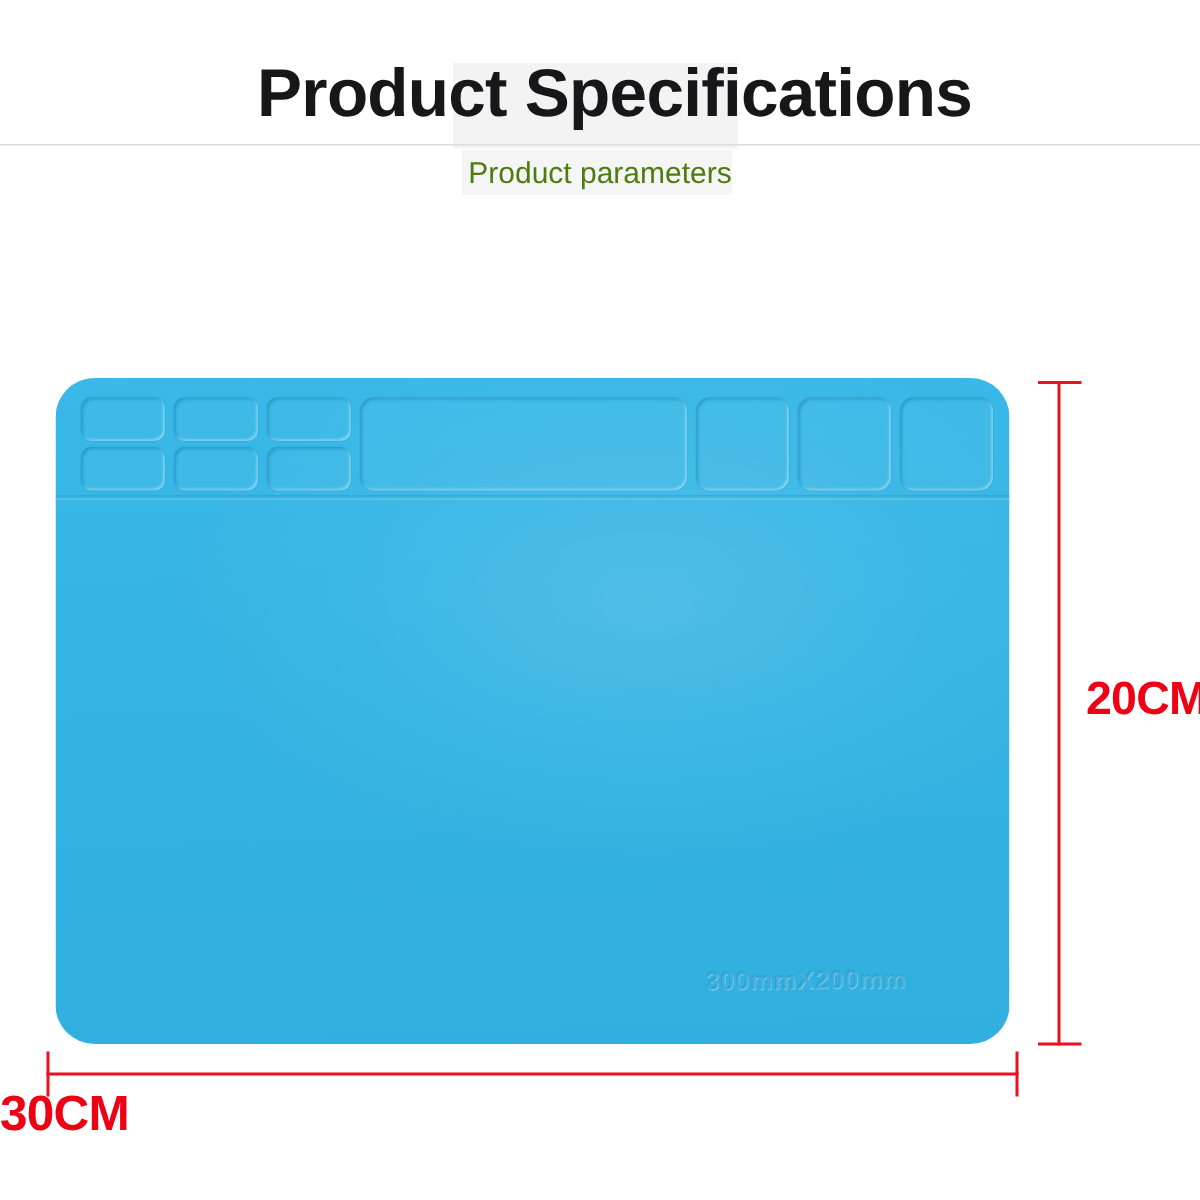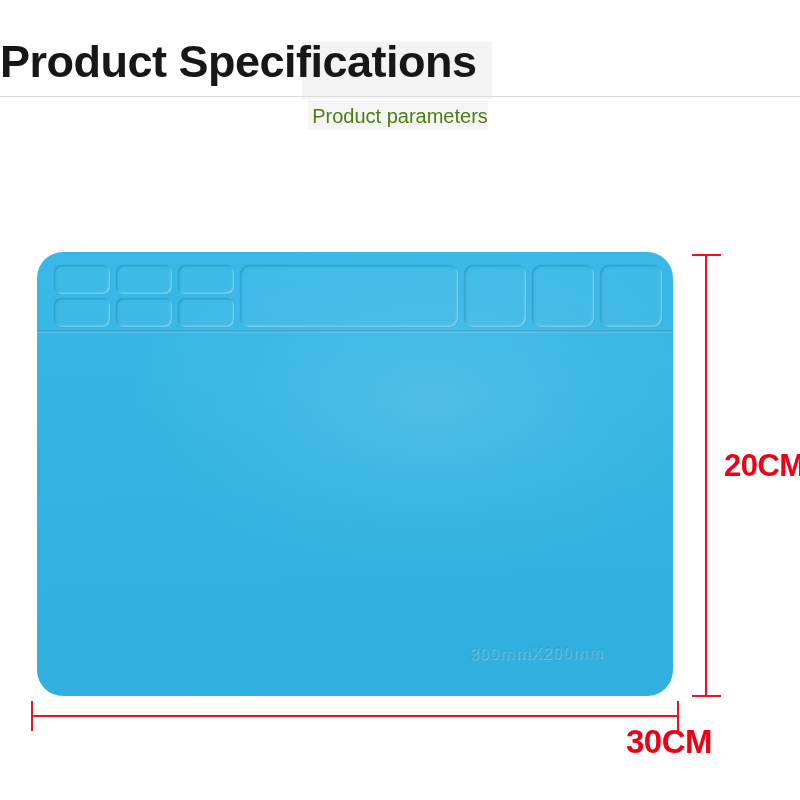--- a/index.html
+++ b/index.html
@@ -24,21 +24,21 @@
     top: 0;
     width: 800px;
     height: 140px;
   }
 
   .title {
     position: absolute;
     left: 0;
     top: 36px;
     width: 648px;
-    text-align: left;
+    text-align: right;
     font-family: "Liberation Sans", sans-serif;
     font-size: 45px;
     font-weight: bold;
     letter-spacing: -0.5px;
     color: #17171a;
     line-height: 52px;
     white-space: nowrap;
   }
 
   .title-underlay {
@@ -209,21 +209,21 @@
     top: 701px;
     width: 2px;
     height: 30px;
     background: #ee1020;
   }
   .label-30cm {
     position: absolute;
     left: 0;
     top: 722px;
     width: 712px;
-    text-align: right;
+    text-align: left;
     font-family: "Liberation Sans", sans-serif;
     font-size: 33px;
     font-weight: bold;
     color: #ee0015;
     line-height: 40px;
     letter-spacing: -0.5px;
     white-space: nowrap;
   }
 </style>
 </head>

